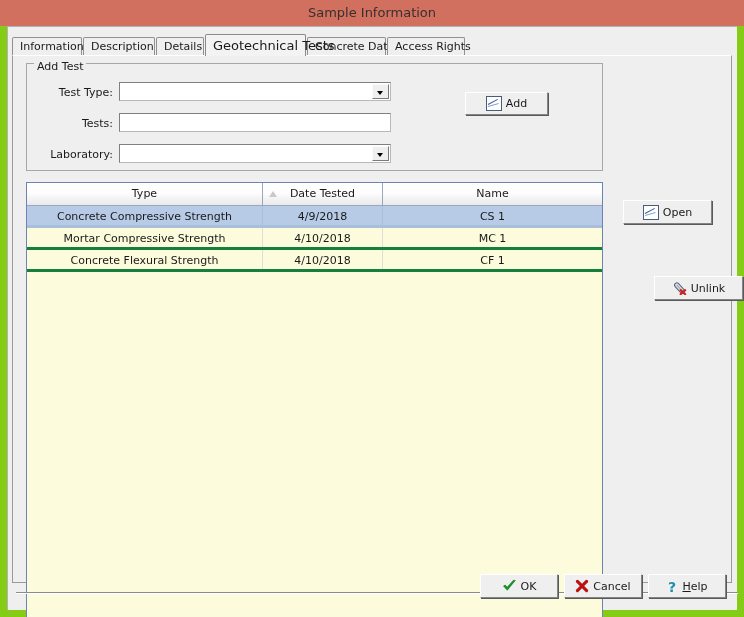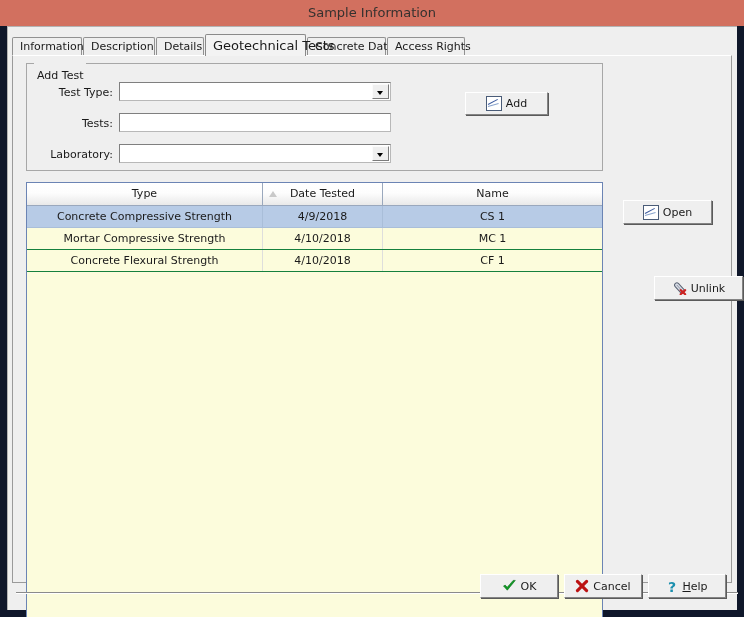--- a/index.html
+++ b/index.html
@@ -15,21 +15,21 @@
     font-size: 11px;
     color: #1a1a1a;
     -webkit-font-smoothing: none;
   }
 
   
   #window {
     position: absolute;
     left: 0; top: 0;
     width: 744px; height: 617px;
-    background: #0f172a;
+    background: #84cc16;
   }
   #titlebar {
     position: absolute;
     left: 0; top: 0;
     width: 744px; height: 26px;
     background: #d2705f;
     text-align: center;
     line-height: 26px;
     font-size: 13px;
     color: #35312f;
@@ -94,21 +94,21 @@
     position: absolute;
     left: 18px; top: 36px;
     width: 577px; height: 108px;
     border: 1px solid #a7a7a7;
     box-sizing: border-box;
   }
   #grouplabel {
     position: absolute;
     left: 26px; top: 30px;
     background: #efefef;
-    padding: 13px 3px;
+    padding: 4px 3px;
     font-size: 11px;
     line-height: 12px;
   }
 
   .fieldlabel {
     position: absolute;
     text-align: right;
     font-size: 11px;
     line-height: 14px;
     color: #1a1a1a;
@@ -232,21 +232,21 @@
   }
   .hcell:last-child { border-right: none; }
   .sortmark {
     position: absolute;
     left: 6px; top: 8px;
     width: 0; height: 0;
     border-left: 4px solid transparent;
     border-right: 4px solid transparent;
     border-bottom: 6px solid #c9c9c9;
   }
-  .row { display: flex; height: 22px; box-sizing: border-box; border-bottom: 1px solid #15803d; }
+  .row { display: flex; height: 22px; box-sizing: border-box; border-bottom: 3px solid #15803d; }
   .row.selected { background: #b7cbe6; border-bottom-color: #a9bed9; }
   .cell {
     line-height: 21px;
     text-align: center;
     font-size: 11px;
     color: #1a1a1a;
     border-right: 1px solid #dededc;
     box-sizing: border-box;
     white-space: nowrap;
     overflow: hidden;

